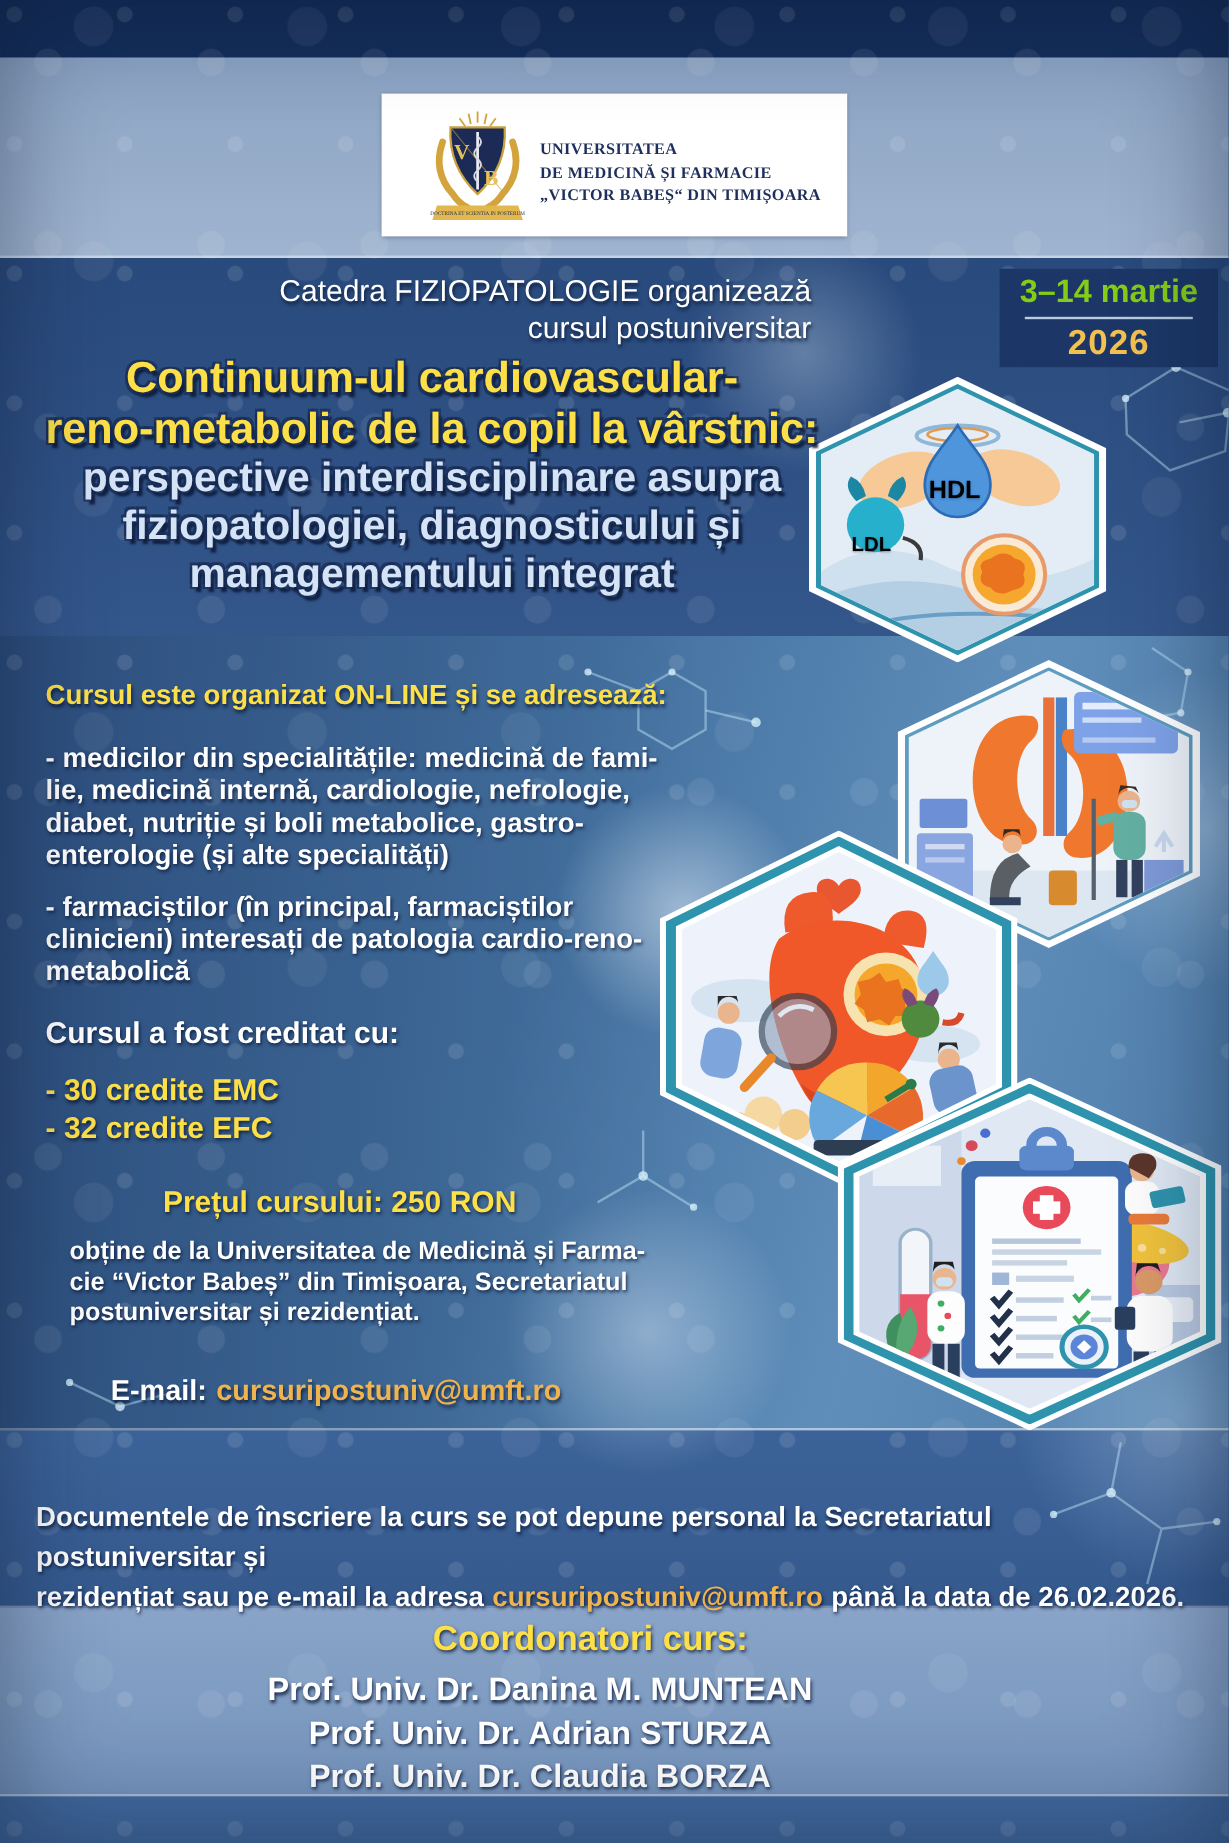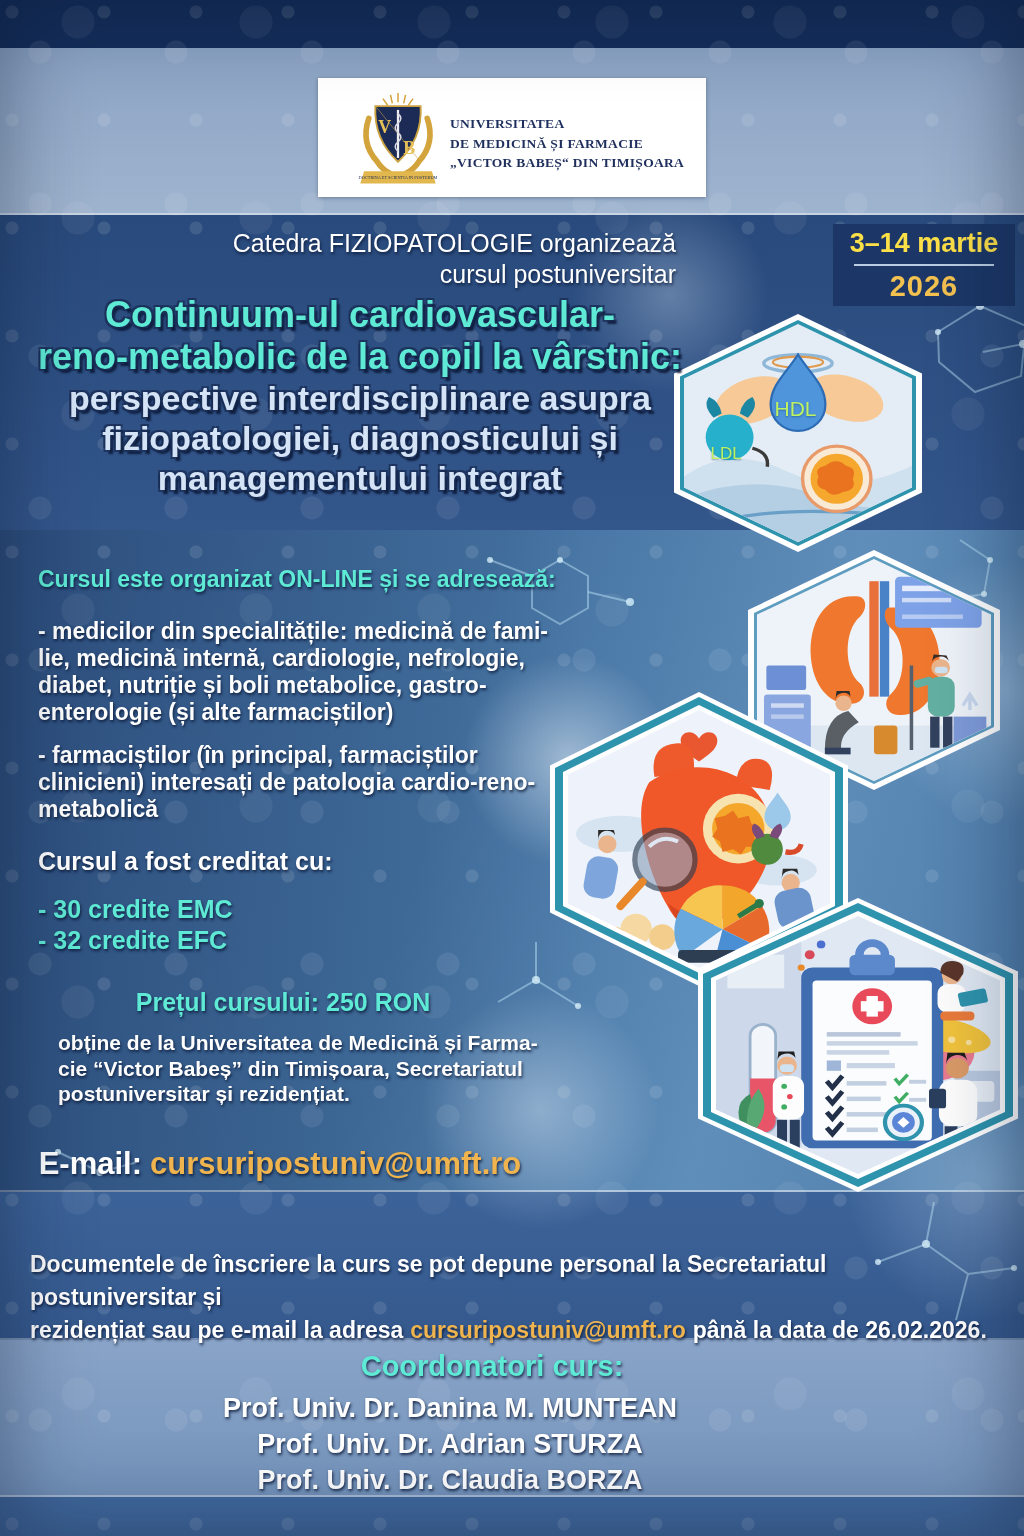--- a/index.html
+++ b/index.html
@@ -38,49 +38,49 @@
   .poster::after{content:"";position:absolute;inset:0;box-shadow:inset 0 0 90px rgba(8,20,45,.45);pointer-events:none;z-index:40;}
   
   .logo-box{left:318px;top:78px;width:388px;height:119px;background:#ffffff;z-index:10;
     box-shadow:0 1px 4px rgba(10,25,50,.35);}
   .crest{position:absolute;left:36px;top:14px;}
   .uni-text{position:absolute;left:132px;top:36px;font-family:"Liberation Serif",serif;
     color:#1e2f5d;font-size:13.5px;line-height:19.5px;letter-spacing:.3px;font-weight:600;}
   
   .date-badge{left:833px;top:224px;width:182px;height:82px;background:#1c3767;z-index:10;
     display:flex;flex-direction:column;align-items:center;justify-content:center;}
-  .date-range{color:#fde047;font-size:27px;font-weight:700;}
+  .date-range{color:#84cc16;font-size:27px;font-weight:700;}
   .date-sep{width:140px;height:2px;background:#b9cce1;margin:5px 0 4px;}
   .date-year{color:#f2c14f;font-size:29px;font-weight:700;letter-spacing:1px;}
   
   .t{position:absolute;z-index:10;}
-  .gold{color:#5eead4;}
+  .gold{color:#fde047;}
   .white{color:#ffffff;}
   .pale{color:#d4e3f5;}
   .shadow-soft{text-shadow:1px 2px 3px rgba(10,25,55,.85);}
   .shadow-strong{text-shadow:-2px -2px 0 rgba(24,44,84,.75),2px -2px 0 rgba(24,44,84,.75),
     -2px 2px 0 rgba(24,44,84,.75),3px 4px 2px rgba(12,26,56,.9);}
   .intro{left:36px;top:228px;width:640px;text-align:right;font-size:25px;font-weight:400;line-height:31px;}
   .title-block{left:10px;top:294px;width:700px;text-align:center;font-weight:700;}
   .title-gold{font-size:36px;line-height:42px;}
   .title-sub{font-size:34px;line-height:40px;}
   .body-text{font-weight:700;font-size:23px;line-height:27px;}
   .credits{font-weight:700;font-size:25px;line-height:31px;}
   .price{left:38px;top:988px;width:490px;text-align:center;font-size:25px;font-weight:700;}
   .info{left:58px;top:1030px;font-weight:700;font-size:21px;line-height:25.5px;}
-  .email-line{left:38px;top:1146px;width:484px;text-align:center;font-size:31px;font-weight:700;}
+  .email-line{left:38px;top:1146px;width:484px;text-align:center;font-size:24px;font-weight:700;}
   .email-link{color:#efb44e;margin-left:8px;cursor:pointer;}
   .notice{left:30px;top:1248px;width:964px;font-size:23px;font-weight:700;line-height:33px;}
   .notice .email-mid{color:#efb44e;margin:0 7px;cursor:pointer;}
   .coord-heading{left:0;top:1350px;width:984px;text-align:center;font-size:29px;font-weight:700;}
   .coord-names{left:0;top:1390px;width:900px;text-align:center;font-size:27px;font-weight:700;line-height:36px;}
   
   .hex{position:absolute;}
   .hexlayer{position:absolute;clip-path:polygon(50% 0%,100% 25%,100% 75%,50% 100%,0% 75%,0% 25%);}
-  .hex-label{position:absolute;color:#bef264;font-weight:400;transform:translate(-50%,-50%);
+  .hex-label{position:absolute;color:#000000;font-weight:700;transform:translate(-50%,-50%);
     text-shadow:0 1px 2px rgba(20,60,100,.5);z-index:5;text-align:center;}
 </style>
 </head>
 <body>
 
 <div class="poster">
 
   <div class="band band-top"></div>
   <div class="band band-logo"></div>
   <div class="band band-title"></div>
@@ -170,21 +170,21 @@
     <div class="title-sub pale shadow-strong">fiziopatologiei, diagnosticului și</div>
     <div class="title-sub pale shadow-strong">managementului integrat</div>
   </div>
 
   <div class="t body-text gold shadow-soft" style="left:38px;top:566px">Cursul este organizat ON-LINE și se adresează:</div>
 
   <div class="t body-text white shadow-soft" style="left:38px;top:618px">
     <div>- medicilor din specialitățile: medicină de fami-</div>
     <div>lie, medicină internă, cardiologie, nefrologie,</div>
     <div>diabet, nutriție și boli metabolice,  gastro-</div>
-    <div>enterologie (și alte farmaciștilor)</div>
+    <div>enterologie (și alte specialități)</div>
   </div>
 
   <div class="t body-text white shadow-soft" style="left:38px;top:742px">
     <div>-  farmaciștilor (în principal, farmaciștilor</div>
     <div>clinicieni) interesați de patologia cardio-reno-</div>
     <div>metabolică</div>
   </div>
 
   <div class="t credits white shadow-soft" style="left:38px;top:846px">Cursul a fost creditat cu:</div>
   <div class="t credits gold shadow-soft" style="left:38px;top:894px">

